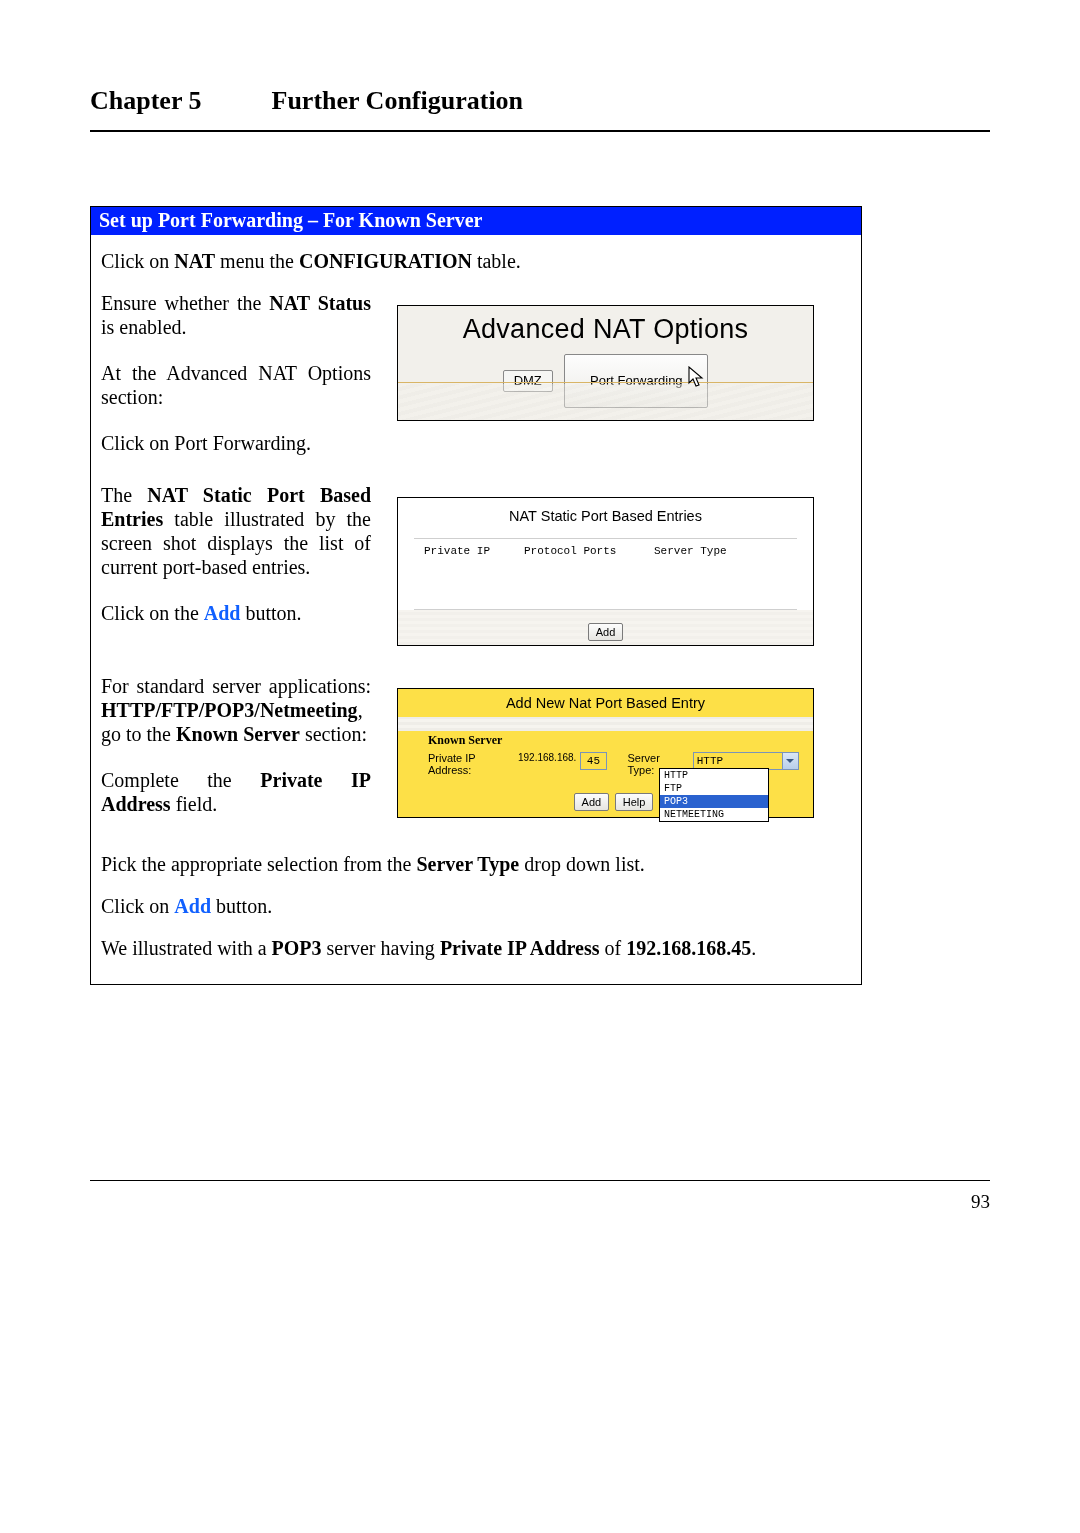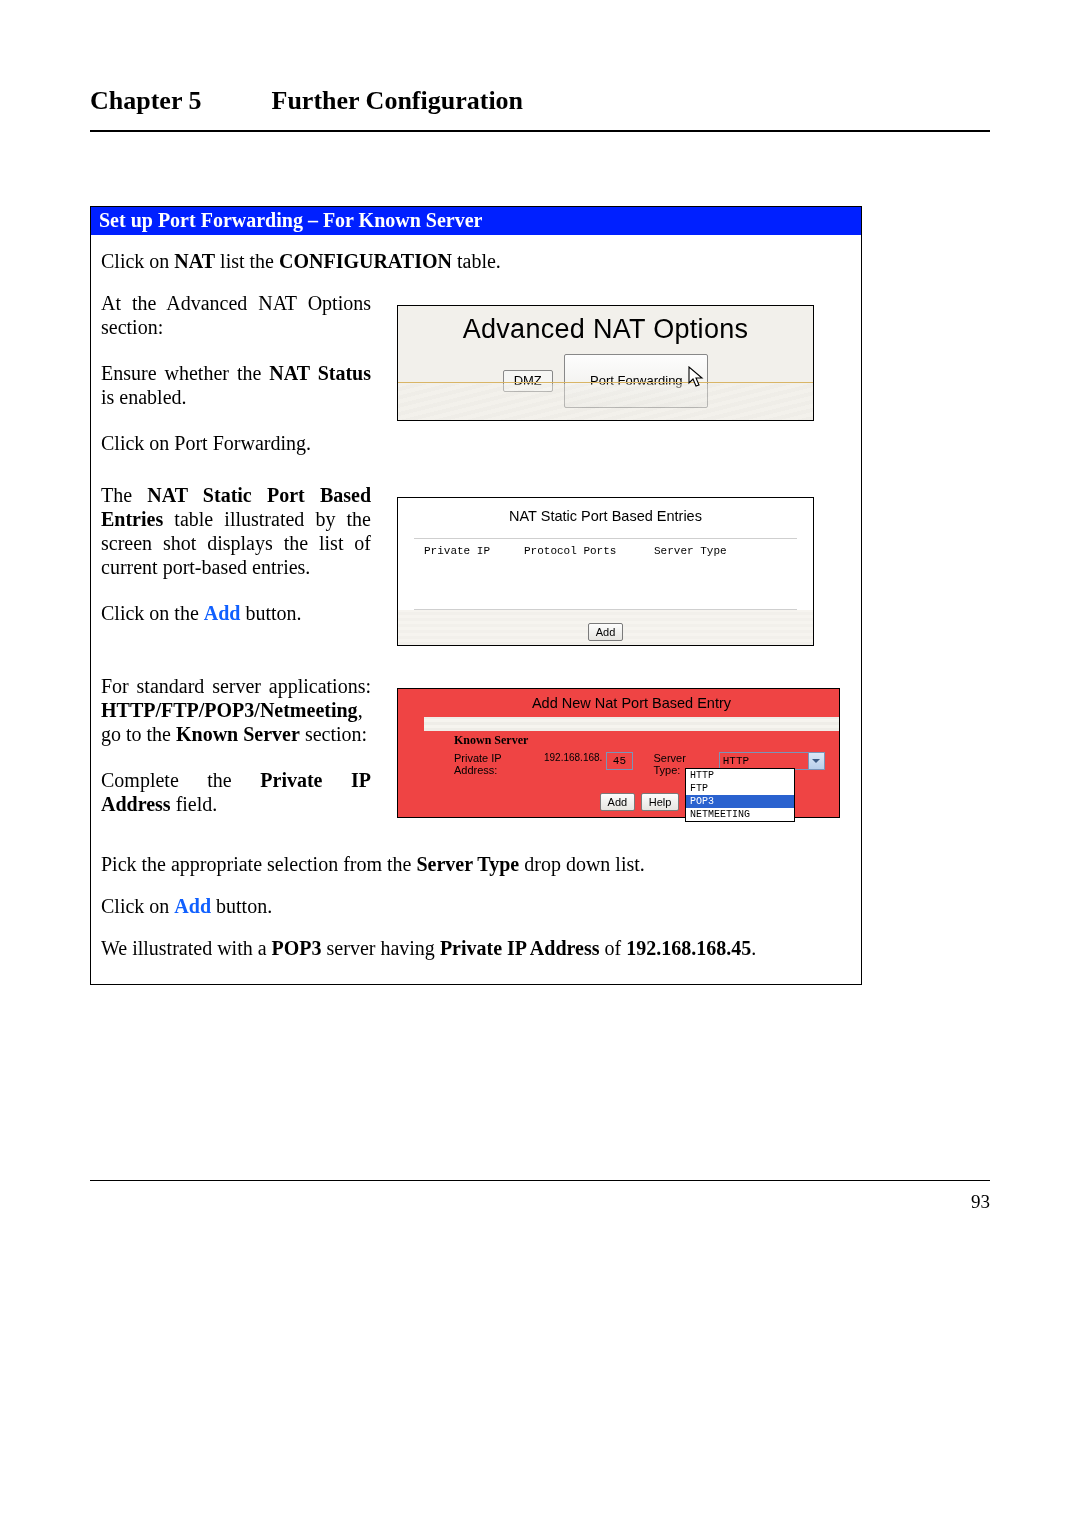--- a/index.html
+++ b/index.html
@@ -160,23 +160,22 @@
     padding: 0 7px;
     height: 16px;
     line-height: 16px;
   }
 
   
   .shot3 {
     width: 415px;
     border: 1.4px solid #000;
     font-family: Arial, Helvetica, sans-serif;
-    background: #ef4444;
-    position: relative;
-    padding-left: 26px;
+    background: #fde047;
+    position: relative;
   }
   .shot3 .title {
     text-align: center;
     font-size: 14.5px;
     padding: 6px 0 6px 0;
   }
   .shot3 .noise {
     height: 14px;
     background: repeating-linear-gradient(0deg,#efede8 0 3px,#f6f4ef 3px 6px);
   }
@@ -254,29 +253,29 @@
     <span>Further Configuration</span>
   </div>
   <hr class="hr-top">
 
   <div class="panel">
     <div class="step-title">Set up Port Forwarding – For Known Server</div>
 
     <div class="panel-body">
 
       <p class="para">
-        <span>Click on </span><b>NAT</b><span> list the </span><b>CONFIGURATION</b><span> table.</span>
+        <span>Click on </span><b>NAT</b><span> menu the </span><b>CONFIGURATION</b><span> table.</span>
       </p>
 
       <div class="row">
         <div class="left-col">
-          <p class="para para-justify" style="margin-bottom:22px;">At the Advanced NAT Options section:</p>
           <p class="para para-justify" style="margin-bottom:22px;">
             <span>Ensure whether the </span><b>NAT Status</b><span> is enabled.</span>
           </p>
+          <p class="para para-justify" style="margin-bottom:22px;">At the Advanced NAT Options section:</p>
           <p class="para">Click on Port Forwarding.</p>
         </div>
 
         <div class="right-col">
 
           <div class="shot1">
             <div class="shot1-title">Advanced NAT Options</div>
             <div class="shot1-tabs">
               <span>DMZ</span>
               <span class="pf">Port Forwarding</span>

